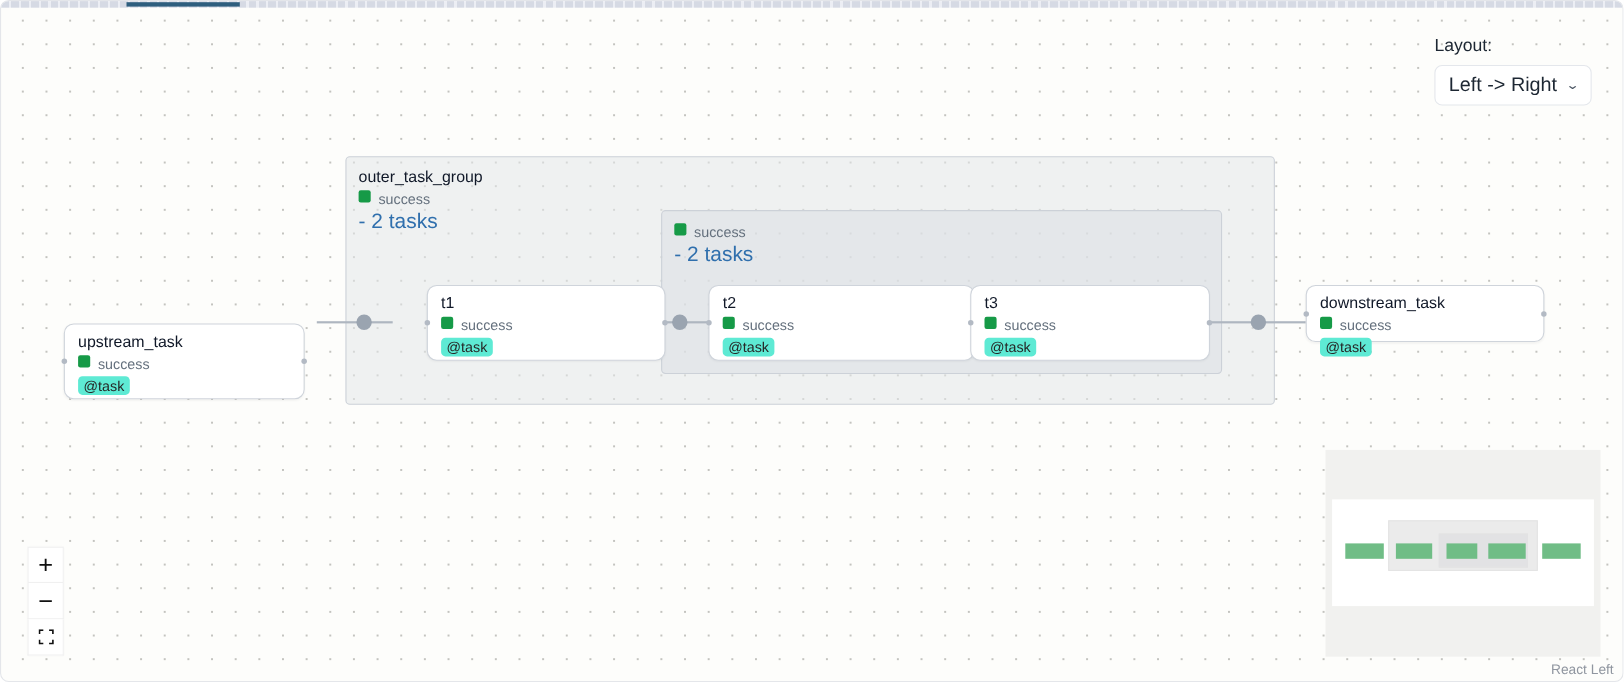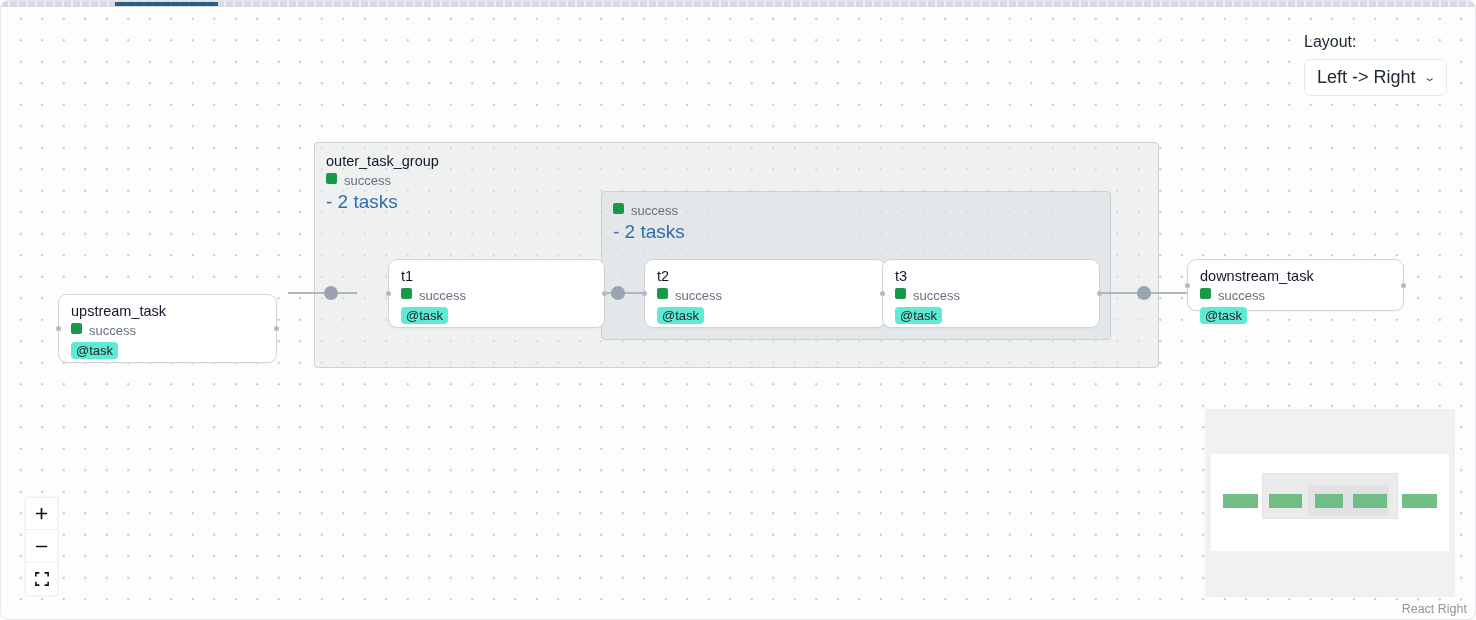--- a/index.html
+++ b/index.html
@@ -224,15 +224,15 @@
     <div class="minimap-viewport"></div>
     <div class="mini-group" style="left:57px; top:64px; width:136px; height:46px;"></div>
     <div class="mini-group inner" style="left:103px; top:76px; width:81px; height:31px;"></div>
     <div class="mini-node" style="left:18px; top:85px; width:35px;"></div>
     <div class="mini-node" style="left:64px; top:85px; width:33px;"></div>
     <div class="mini-node" style="left:110px; top:85px; width:28px;"></div>
     <div class="mini-node" style="left:148px; top:85px; width:34px;"></div>
     <div class="mini-node" style="left:197px; top:85px; width:35px;"></div>
   </div>
 
-  <a class="attribution" href="#">React Right</a>
+  <a class="attribution" href="#">React Left</a>
 
 </div>
 
 </body></html>

